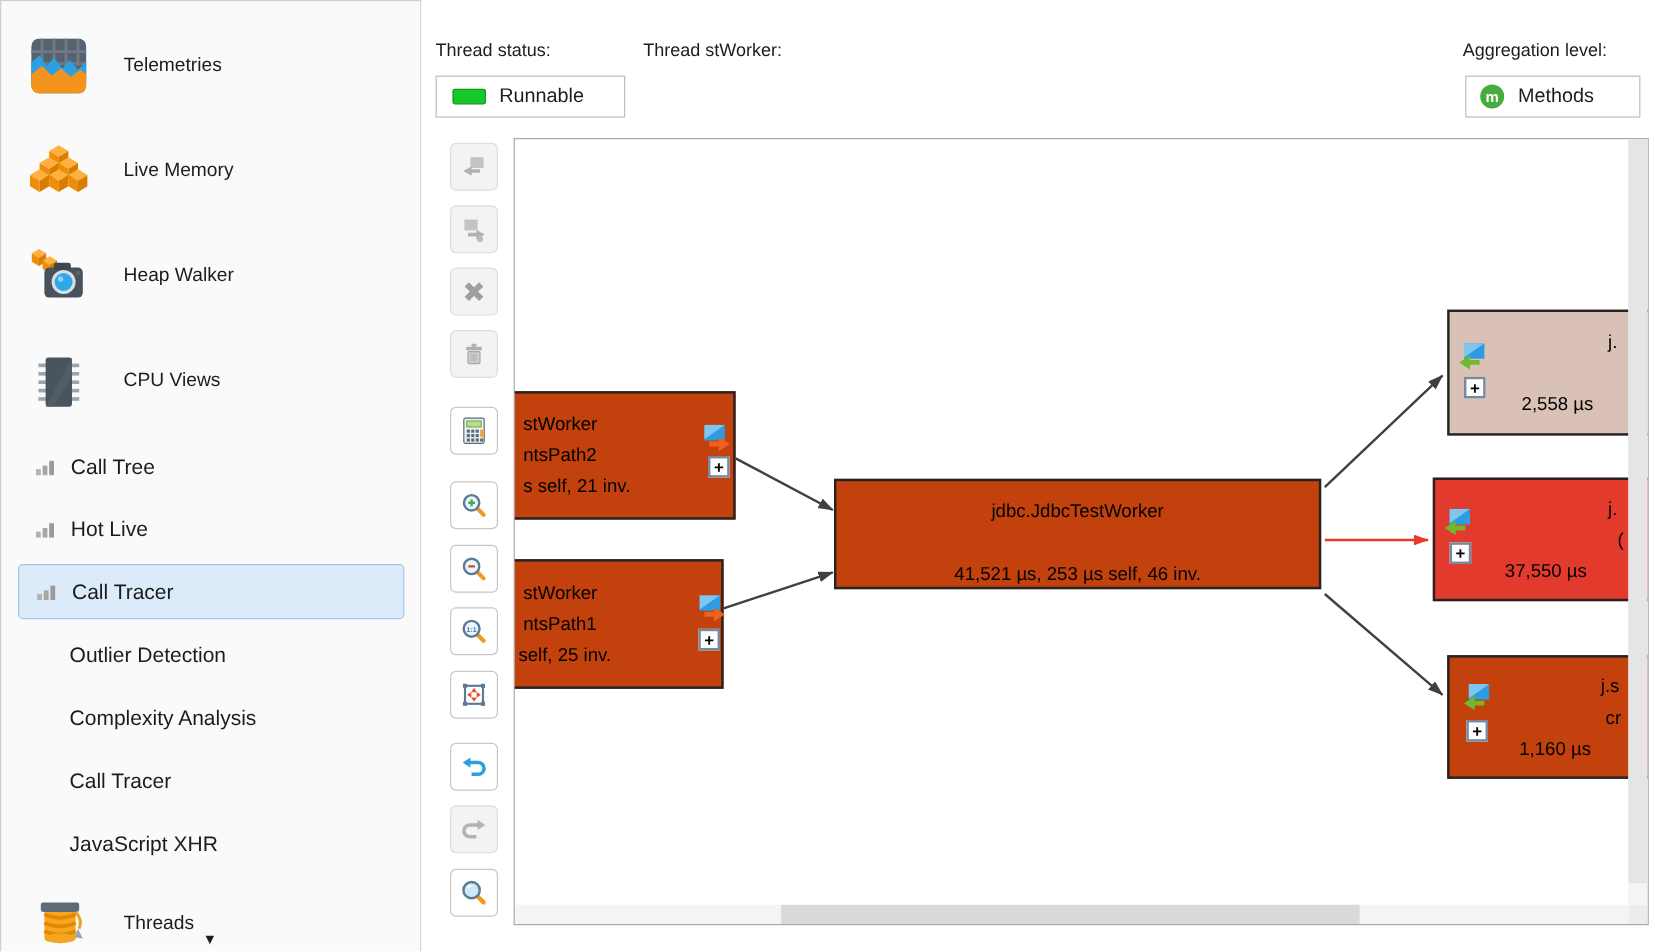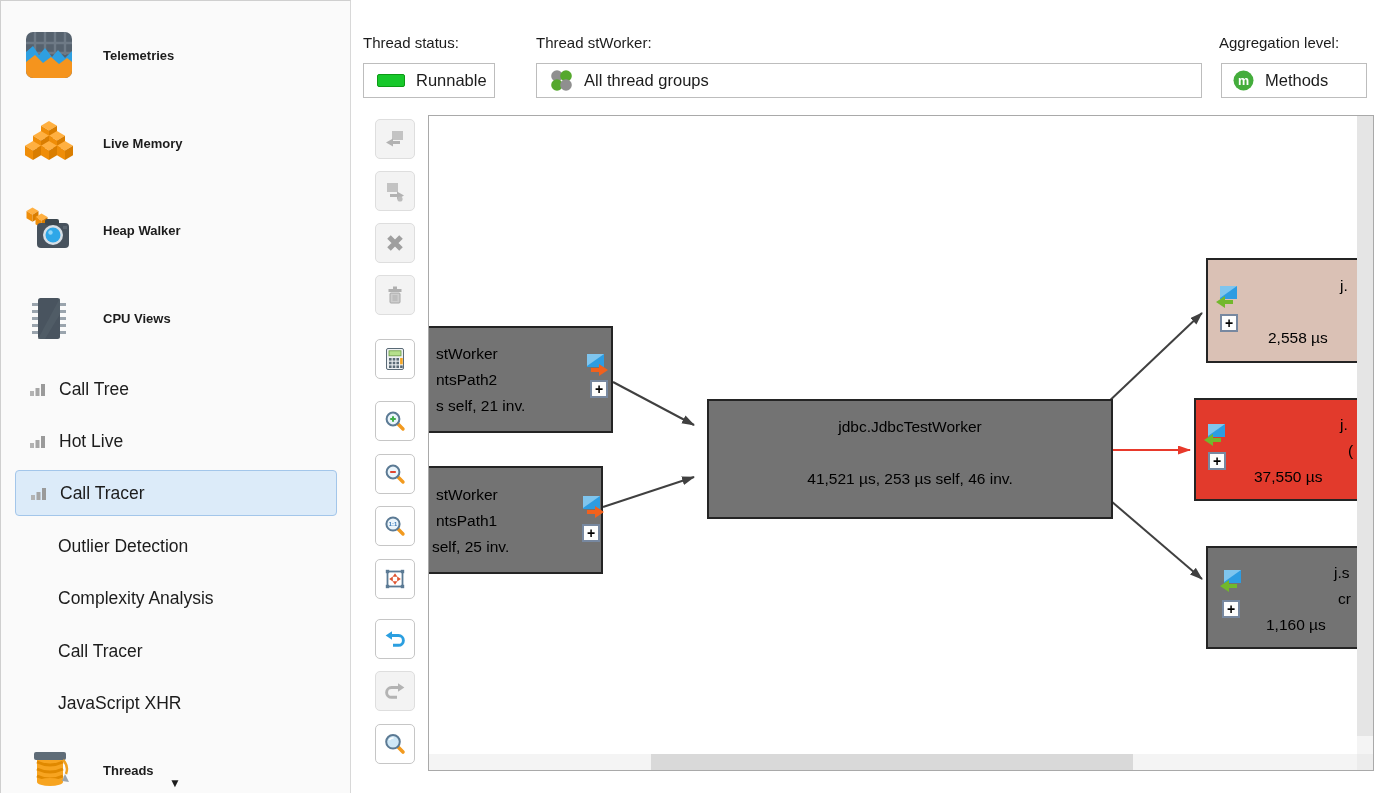--- a/index.html
+++ b/index.html
@@ -6,21 +6,21 @@
   html,body { width:1379px; height:793px; overflow:hidden; background:#fff;
     font-family:"Liberation Sans","DejaVu Sans",sans-serif; color:#1c1c1c; }
   .app { position:relative; width:1379px; height:793px; background:#fff; }
 
   
   .sidebar { position:absolute; left:0; top:0; width:351px; height:793px;
     background:#fafafa; border-right:1px solid #d8d8d8; border-top:1px solid #cfcfcf;
     border-left:1px solid #cfcfcf; overflow:hidden; }
   .nav-big { position:absolute; left:24px; display:flex; align-items:center; gap:30px;
     height:48px; cursor:default; }
-  .nav-big .lbl { font-size:13px;font-weight:bold; }
+  .nav-big .lbl { font-size:16px; }
   .nav-small { position:absolute; display:flex; align-items:center; gap:13px; height:46px; }
   .nav-small .lbl { font-size:17.5px; }
   .nav-selected { position:absolute; left:14px; width:322px; height:46px;
     background:#dcebf9; border:1px solid #a3c6ea; border-radius:4px;
     display:flex; align-items:center; gap:13px; padding-left:14px; }
   .more-ind { position:absolute; left:168px; top:775px; font-size:12px; color:#1c1c1c; }
 
   
   .hlabel { position:absolute; font-size:15px; color:#1c1c1c; }
   .selbox { position:absolute; height:35px; background:#fff; border:1px solid #bdbdbd;
@@ -31,21 +31,21 @@
   
   .btn { position:absolute; left:375px; width:40px; height:40px; border-radius:5px;
     background:#fff; border:1px solid #c6c6c6; display:flex; align-items:center;
     justify-content:center; }
   .btn.disabled { background:#f3f3f3; border-color:#dedede; }
 
   
   .viewport { position:absolute; left:428px; top:115px; width:946px; height:656px;
     background:#fff; border:1px solid #a9a9a9; overflow:hidden; }
   .edges { position:absolute; left:0; top:0; width:944px; height:654px; }
-  .node { position:absolute; border:2px solid #242424; background:#737373; }
+  .node { position:absolute; border:2px solid #242424; background:#c2410c; }
   .node.warm { background:#dac1b5; }
   .node.hot { background:#e23a2c; }
   .nline { position:absolute; font-size:15.5px; height:25px; line-height:25px;
     white-space:nowrap; color:#000; }
   .nline.center { left:0; right:0; text-align:center; }
   .badge-plus { position:absolute; width:18px; height:18px; background:#fdfdfd;
     border:2px solid #7788a0; font-size:14px; font-weight:bold; line-height:14px;
     text-align:center; color:#000; }
   .nodeicon { position:absolute; width:22px; height:22px; }
 
@@ -184,35 +184,26 @@
         <path d="M38 14 Q44 20 41 28" stroke="#f0a020" stroke-width="2.5" fill="none"></path>
         <path d="M40 28 L44 36 L37 35 Z" fill="#9aa4ad"></path>
       </svg>
       <span class="lbl">Threads</span>
     </div>
 
     <div class="more-ind">▼</div>
   </aside>
 
   <div class="hlabel" style="left:363px; top:34px">Thread status:</div>
-  <div class="selbox" style="left:363px; top:63px; width:132px">
+  <div class="selbox" style="left:363px; top:63px; width:158px">
     <span class="swatch-runnable"></span>
     <span>Runnable</span>
   </div>
 
   <div class="hlabel" style="left:536px; top:34px">Thread stWorker:</div>
-  <div class="selbox" style="left:536px; top:63px; width:666px">
-    <svg width="23" height="23" viewBox="0 0 23 23">
-      <circle cx="7" cy="7" r="5.8" fill="#8f8f8f"></circle>
-      <circle cx="16" cy="7" r="5.8" fill="#55a82d"></circle>
-      <circle cx="7" cy="16" r="5.8" fill="#55a82d"></circle>
-      <circle cx="16" cy="16" r="5.8" fill="#8f8f8f"></circle>
-    </svg>
-    <span>All thread groups</span>
-  </div>
 
   <div class="hlabel" style="left:1219px; top:34px">Aggregation level:</div>
   <div class="selbox" style="left:1221px; top:63px; width:146px; padding-left:11px">
     <svg width="21" height="21" viewBox="0 0 21 21">
       <circle cx="10.5" cy="10.5" r="10" fill="#44ad3c"></circle>
       <text x="10.5" y="15" text-anchor="middle" font-size="12.5" font-weight="bold" fill="#fff">m</text>
     </svg>
     <span>Methods</span>
   </div>
 
@@ -356,21 +347,21 @@
       <div class="nline" style="left:137px; top:40px">ntsPath1</div>
       <div class="nline" style="left:133px; top:66px">self, 25 inv.</div>
       <svg class="nodeicon" style="left:283px; top:28px" viewBox="0 0 22 22">
         <polygon points="1,0 18,0 18,13 1,13" fill="#2d9ce2"></polygon>
         <polygon points="1,0 18,0 1,12" fill="#7fc5ee"></polygon>
         <polygon points="5,14 13,14 13,10 22,16 13,22 13,18 5,18" fill="#f1611d"></polygon>
       </svg>
       <div class="badge-plus" style="left:283px; top:56px">+</div>
     </div>
 
-    <div class="node" style="left:278px; top:283px; width:406px; height:120px">
+    <div class="node" style="left:266px; top:283px; width:406px; height:92px">
       <div class="nline center" style="top:13px">jdbc.JdbcTestWorker</div>
       <div class="nline center" style="top:65px">41,521 µs, 253 µs self, 46 inv.</div>
     </div>
 
     <div class="node warm" style="left:777px; top:142px; width:300px; height:105px">
       <div class="nline" style="left:132px; top:13px">j.</div>
       <div class="nline" style="left:60px; top:65px">2,558 µs</div>
       <svg class="nodeicon" style="left:8px; top:26px" viewBox="0 0 22 22">
         <polygon points="4,0 21,0 21,13 4,13" fill="#2d9ce2"></polygon>
         <polygon points="4,0 21,0 4,12" fill="#7fc5ee"></polygon>

